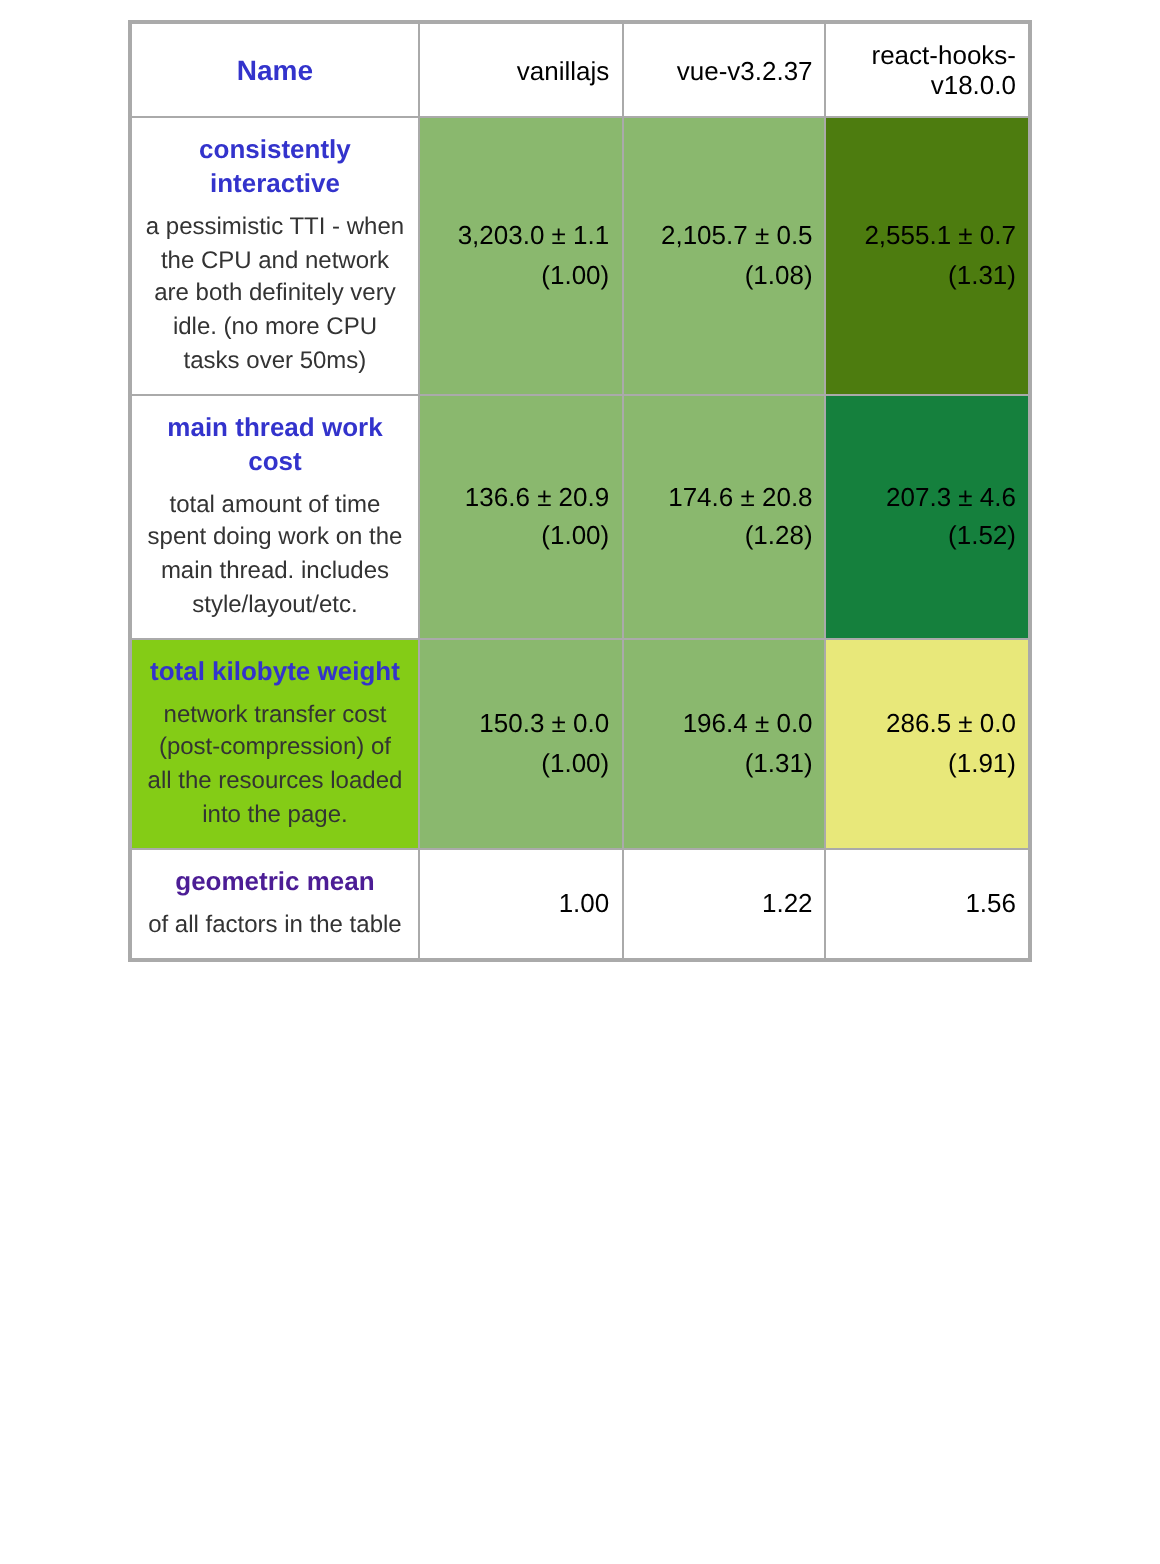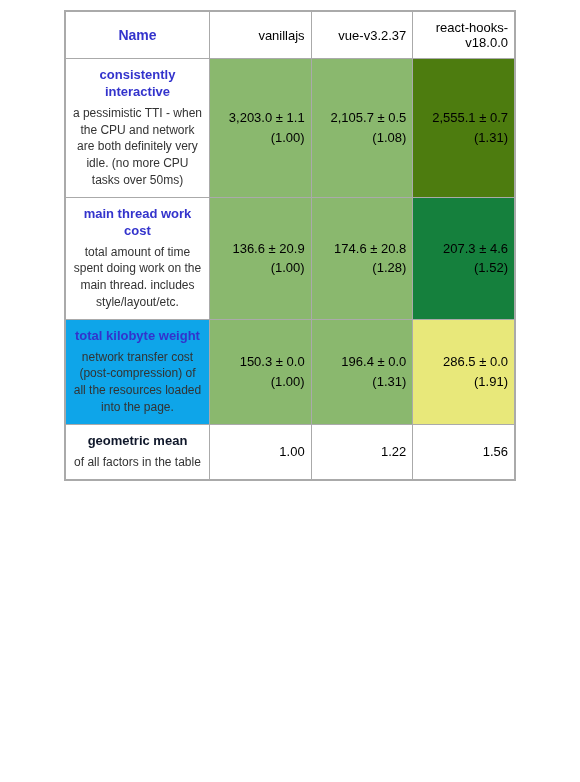--- a/index.html
+++ b/index.html
@@ -54,31 +54,31 @@
       color: #333;
       font-size: 12px;
       line-height: 1.4;
       text-align: left;
     }
     .cell-value {
       font-size: 13px;
       line-height: 1.5;
     }
     .geo-mean-label {
-      color: #0f172a;
+      color: #4c1d95;
       font-weight: bold;
     }
     
     .row-consistently td { background: #8ab86e; }
     .row-consistently td.col-name { background: #fff; }
     .row-mainthread td { background: #8ab86e; }
     .row-mainthread td.col-name { background: #fff; }
     .row-mainthread td.col-react { background: #15803d; padding-left: 20px; }
     .row-kilobyte td { background: #8ab86e; }
-    .row-kilobyte td.col-name { background: #0ea5e9; }
+    .row-kilobyte td.col-name { background: #84cc16; }
     .row-kilobyte td.col-react { background: #e8e87a; }
     .row-geo td { background: #fff; }
     .row-consistently td.col-react { background: #4d7c0f; }
   </style>
 </head>
 <body>
 
 <div class="table-wrapper">
   <table>
     <thead>

